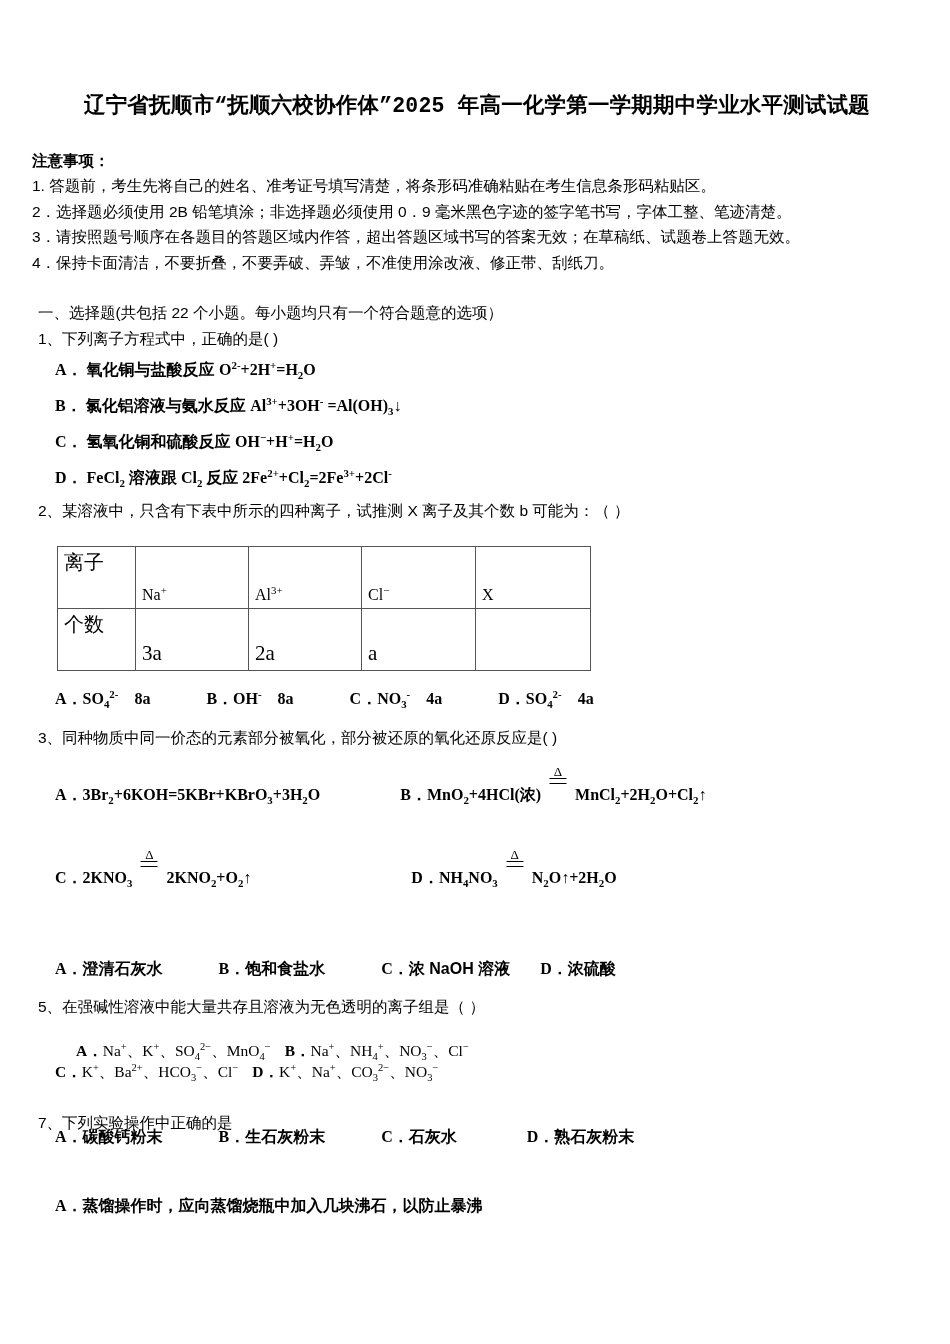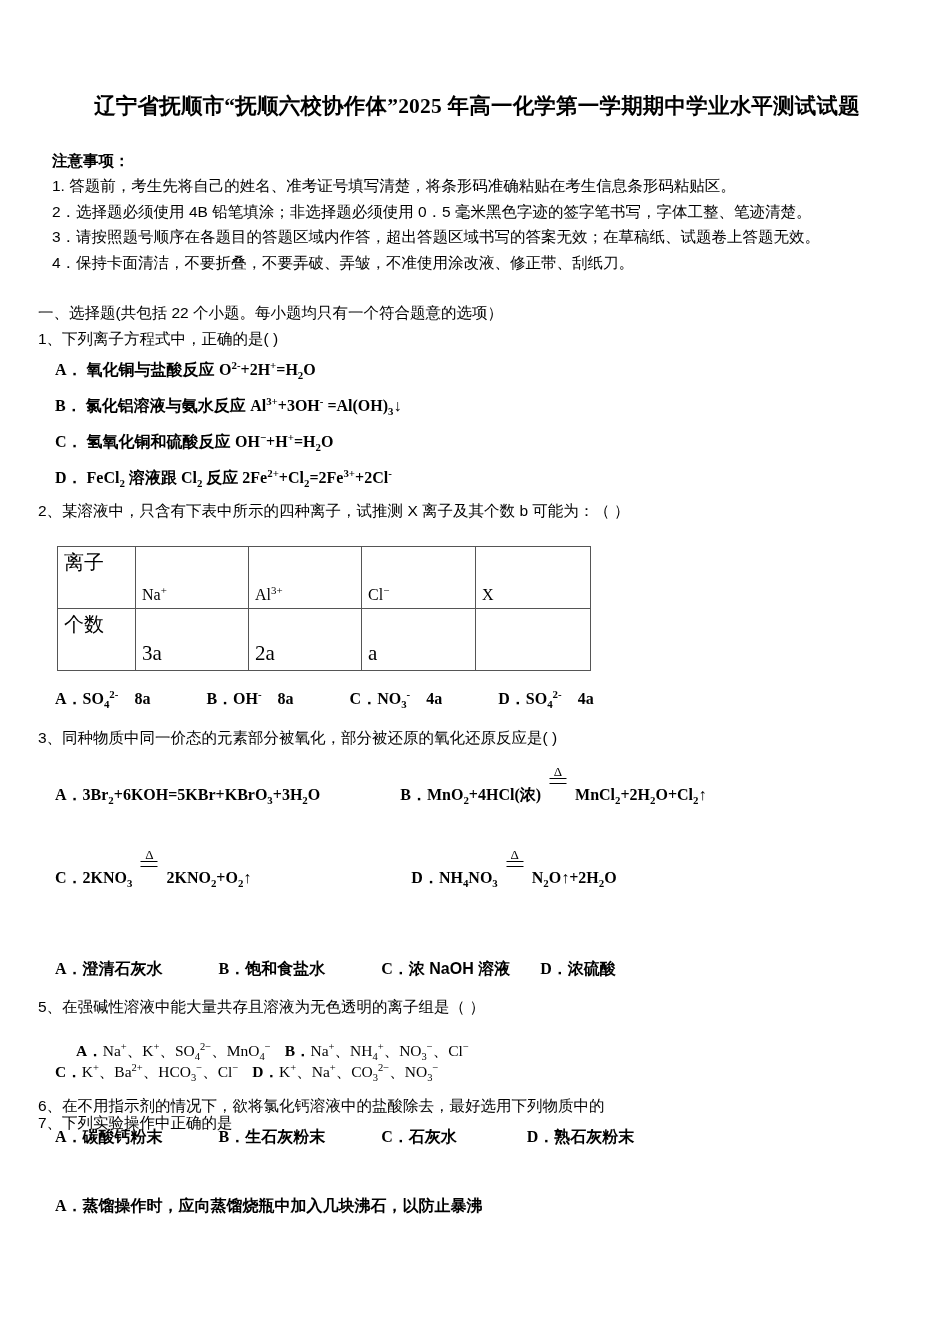--- a/index.html
+++ b/index.html
@@ -21,33 +21,33 @@
     height: 1344px;
     padding: 0;
   }
 
   
   .doc-title {
     position: absolute;
     left: 57px;
     top: 92px;
     width: 840px;
-    font-family: Liberation Serif, serif;
+    font-family: Liberation Mono, monospace;
     font-weight: bold;
     font-size: 21.5px;
     line-height: 28px;
     letter-spacing: 0.2px;
     white-space: nowrap;
     text-align: center;
   }
 
   
   .notice {
     position: absolute;
-    left: 52px;
+    left: 32px;
     top: 148px;
     width: 890px;
   }
   .notice-head {
     font-family: "Liberation Sans", "DejaVu Sans", sans-serif;
     font-weight: bold;
     font-size: 15.5px;
     line-height: 25px;
   }
   .notice-item {
@@ -176,21 +176,21 @@
 </head>
 <body>
 
 <div class="page">
 
   <div class="doc-title">辽宁省抚顺市“抚顺六校协作体”2025 年高一化学第一学期期中学业水平测试试题</div>
 
   <div class="notice">
     <div class="notice-head">注意事项：</div>
     <div class="notice-item">1.  答题前，考生先将自己的姓名、准考证号填写清楚，将条形码准确粘贴在考生信息条形码粘贴区。</div>
-    <div class="notice-item">2．选择题必须使用 4B 铅笔填涂；非选择题必须使用 0．5 毫米黑色字迹的签字笔书写，字体工整、笔迹清楚。</div>
+    <div class="notice-item">2．选择题必须使用 2B 铅笔填涂；非选择题必须使用 0．9 毫米黑色字迹的签字笔书写，字体工整、笔迹清楚。</div>
     <div class="notice-item">3．请按照题号顺序在各题目的答题区域内作答，超出答题区域书写的答案无效；在草稿纸、试题卷上答题无效。</div>
     <div class="notice-item">4．保持卡面清洁，不要折叠，不要弄破、弄皱，不准使用涂改液、修正带、刮纸刀。</div>
   </div>
 
   <div class="qblock" style="top:300px;">
     <div class="sec-head">一、选择题(共包括 22 个小题。每小题均只有一个符合题意的选项）</div>
   </div>
 
   <div class="qblock" style="top:326px;">
     <div class="q-stem">1、下列离子方程式中，正确的是(       )</div>
@@ -289,23 +289,20 @@
       <span><span class="opt-label">A．</span><span class="formula-light">Na<sup>+</sup>、K<sup>+</sup>、SO<sub>4</sub><sup>2−</sup>、MnO<sub>4</sub><sup>−</sup></span></span><span class="sp-sm"></span><span><span class="opt-label">B．</span><span class="formula-light">Na<sup>+</sup>、NH<sub>4</sub><sup>+</sup>、NO<sub>3</sub><sup>−</sup>、Cl<sup>−</sup></span></span>
     </div>
   </div>
 
   <div class="qblock" style="top:1059px; left:55px;">
     <div class="ions-row">
       <span><span class="opt-label">C．</span><span class="formula-light">K<sup>+</sup>、Ba<sup>2+</sup>、HCO<sub>3</sub><sup>−</sup>、Cl<sup>−</sup></span></span><span class="sp-sm"></span><span><span class="opt-label">D．</span><span class="formula-light">K<sup>+</sup>、Na<sup>+</sup>、CO<sub>3</sub><sup>2−</sup>、NO<sub>3</sub><sup>−</sup></span></span>
     </div>
   </div>
 
-  <div class="qblock" style="top:1093px;">
-    <div class="q-stem">6、在不用指示剂的情况下，欲将氯化钙溶液中的盐酸除去，最好选用下列物质中的</div>
-  </div>
 
   <div class="qblock" style="top:1124px; left:55px;">
     <div class="opt-row">
       <span><span class="opt-label">A．</span><span class="cn">碳酸钙粉末</span></span><span class="sp-lg"></span><span><span class="opt-label">B．</span><span class="cn">生石灰粉末</span></span><span class="sp-lg"></span><span><span class="opt-label">C．</span><span class="cn">石灰水</span></span><span class="sp-lg"></span><span class="sp-sm"></span><span><span class="opt-label">D．</span><span class="cn">熟石灰粉末</span></span>
     </div>
   </div>
 
   <div class="qblock" style="top:1110px;">
     <div class="q-stem">7、下列实验操作中正确的是</div>
   </div>

